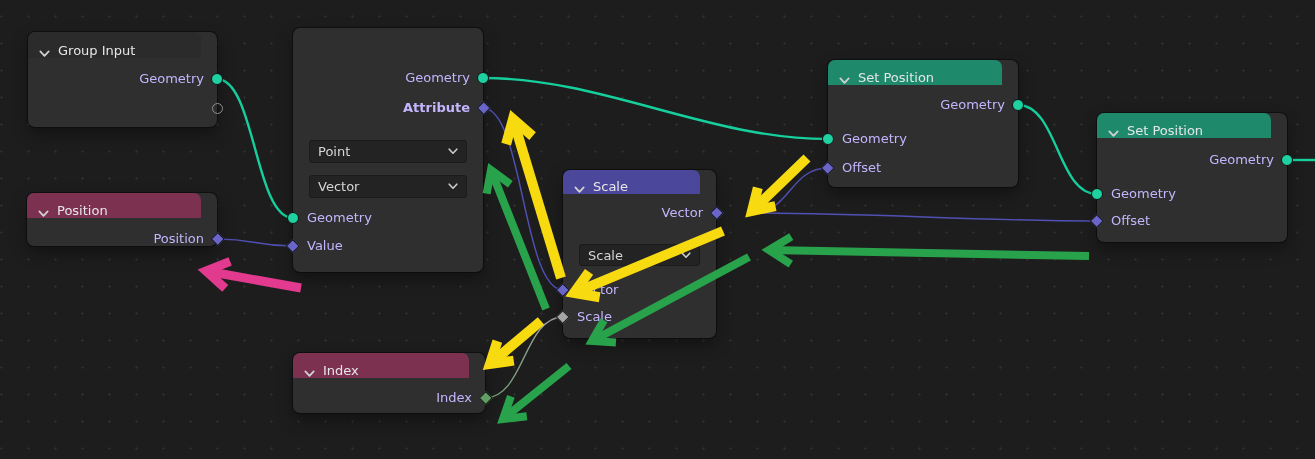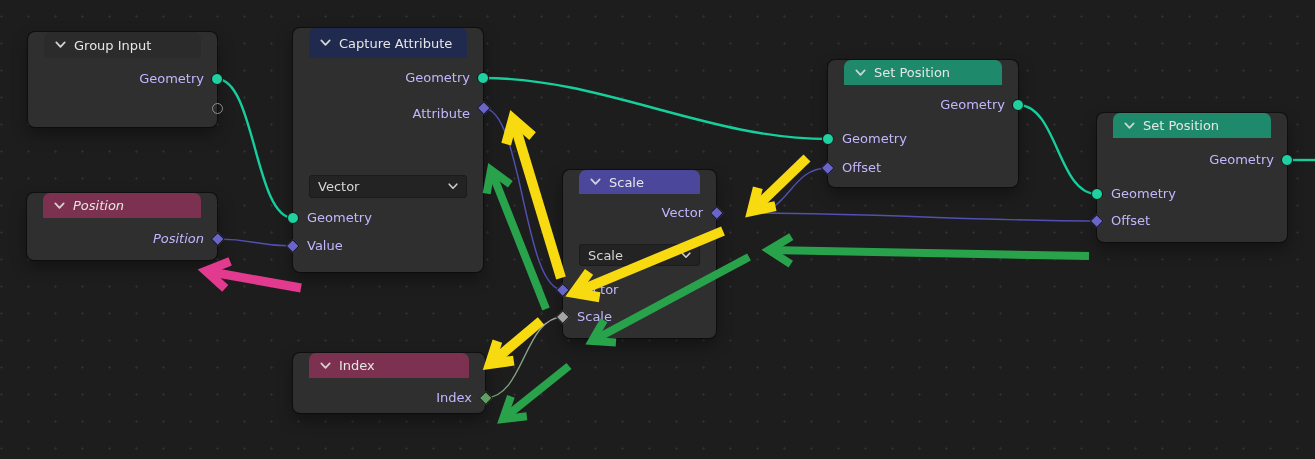--- a/index.html
+++ b/index.html
@@ -18,25 +18,24 @@
   .node{
     position:absolute;
     background:#2f2f30;
     border-radius:7px;
     box-shadow:0 0 0 1px rgba(10,10,10,.7), 0 7px 16px rgba(0,0,0,.38);
     z-index:2;
   }
   .node-header{
     position:absolute;left:0;top:0;right:16px;
     border-radius:7px 7px 0 0;
-    display:flex;align-items:center;gap:8px;
+    display:flex;align-items:flex-end;gap:8px;
     padding:0 11px;
     font-size:13px;color:#e5e6e8;
     white-space:nowrap;
-    margin-left:16px;
   }
   .chev{flex:0 0 auto;display:block;}
   .slabel{position:absolute;font-size:13px;color:#c4b5fd;line-height:18px;white-space:nowrap;}
   .slabel.out{right:13px;}
   .slabel.in{left:14px;}
   .socket{position:absolute;box-sizing:border-box;z-index:4;}
   .socket.circle{width:12px;height:12px;border-radius:50%;border:1px solid #131313;}
   .socket.diamond{width:9.5px;height:9.5px;border:1px solid #131313;transform:rotate(45deg);}
   .vsocket{position:absolute;box-sizing:border-box;width:11px;height:11px;border-radius:50%;
     border:1.5px solid #8f8f8f;background:transparent;z-index:4;}
@@ -76,42 +75,42 @@
         <svg width="11" height="8" viewBox="0 0 10 7" class="chev">
           <polyline points="1.2,1.2 5,5.2 8.8,1.2" fill="none" stroke="#d2d2d2" stroke-width="1.6" stroke-linecap="round" stroke-linejoin="round"></polyline>
         </svg>
         <span>Group Input</span>
       </div>
       <span class="slabel out" style="top: 38px;">Geometry</span>
       <span class="socket circle" style="background: rgb(31, 208, 160); top: 41px; right: -6px;"></span>
       <span class="vsocket" style="top: 70.5px; right: -6px;"></span>
     </div>
     <div class="node" style="left: 293px; top: 28px; width: 190px; height: 244px;">
-      <div class="node-header" style="height: 30px; background: rgb(32, 41, 78);">
-        <svg width="11" height="8" viewBox="0 0 10 7" class="chev">
-          <polyline points="1.2,1.2 5,5.2 8.8,1.2" fill="none" stroke="#d2d2d2" stroke-width="1.6" stroke-linecap="round" stroke-linejoin="round"></polyline>
-        </svg>
-        <span>Capture Attribute</span>
-      </div>
       <span class="slabel out" style="top: 41px;">Geometry</span>
       <span class="socket circle" style="background: rgb(31, 208, 160); top: 44px; right: -6px;"></span>
-      <span class="slabel out" style="top: 77px;">Attribute</span>
+      <span class="slabel out" style="top: 71px; font-weight: bold;">Attribute</span>
       <span class="socket diamond" style="background: rgb(106, 102, 201); top: 75px; right: -5px;"></span>
+      <div class="select" style="top: 112px; height: 23px;">
+        <span>Point</span>
+        <svg width="10" height="7" viewBox="0 0 10 7" class="chev">
+          <polyline points="1.2,1.2 5,5.2 8.8,1.2" fill="none" stroke="#cdcdcd" stroke-width="1.6" stroke-linecap="round" stroke-linejoin="round"></polyline>
+        </svg>
+      </div>
       <div class="select" style="top: 147px; height: 23px;">
         <span>Vector</span>
         <svg width="10" height="7" viewBox="0 0 10 7" class="chev">
           <polyline points="1.2,1.2 5,5.2 8.8,1.2" fill="none" stroke="#cdcdcd" stroke-width="1.6" stroke-linecap="round" stroke-linejoin="round"></polyline>
         </svg>
       </div>
       <span class="slabel in" style="top: 181px;">Geometry</span>
       <span class="socket circle" style="background: rgb(31, 208, 160); top: 184px; left: -6px;"></span>
       <span class="slabel in" style="top: 209px; text-align: right;">Value</span>
       <span class="socket diamond" style="background: rgb(106, 102, 201); top: 213px; left: -5px;"></span>
     </div>
-    <div class="node" style="left: 27px; top: 193px; width: 190px; height: 67px; font-style: italic;">
+    <div class="node" style="left: 27px; top: 193px; width: 190px; height: 53px;">
       <div class="node-header" style="height: 25px; background: rgb(125, 49, 80);">
         <svg width="11" height="8" viewBox="0 0 10 7" class="chev">
           <polyline points="1.2,1.2 5,5.2 8.8,1.2" fill="none" stroke="#d2d2d2" stroke-width="1.6" stroke-linecap="round" stroke-linejoin="round"></polyline>
         </svg>
         <span>Position</span>
       </div>
       <span class="slabel out" style="top: 37px;">Position</span>
       <span class="socket diamond" style="background: rgb(106, 102, 201); top: 41px; right: -5px;"></span>
     </div>
     <div class="node" style="left: 563px; top: 170px; width: 153px; height: 168px;">

